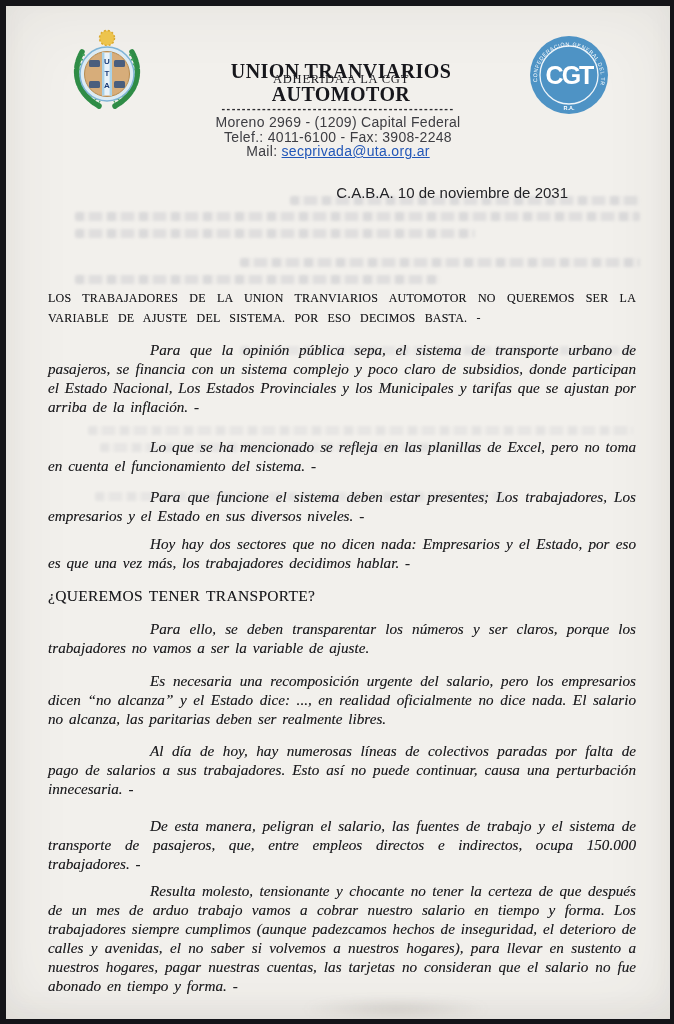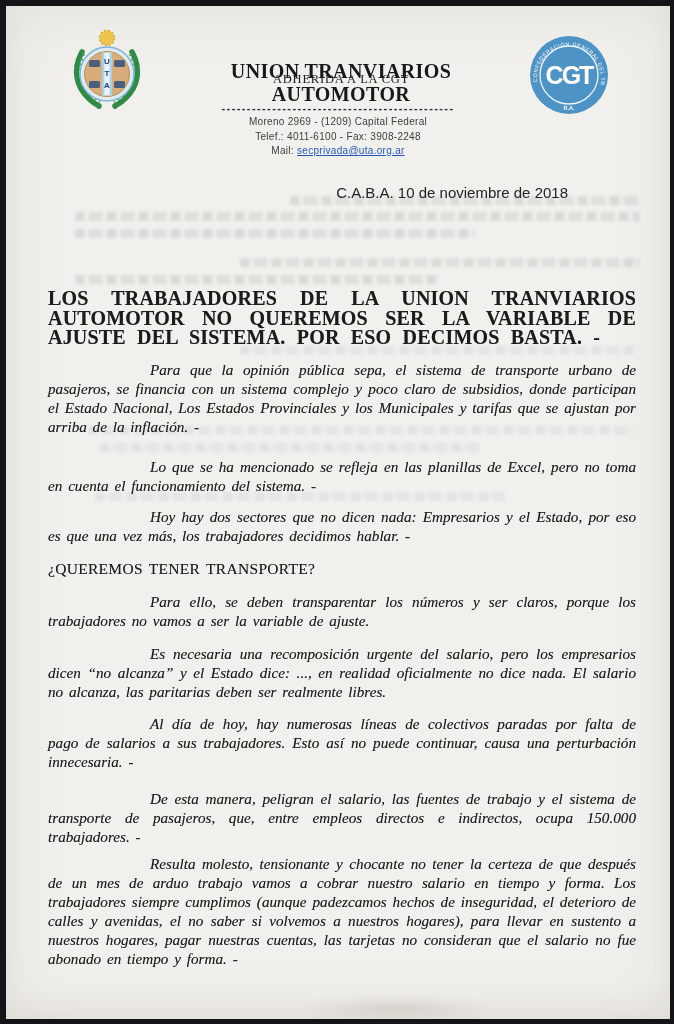--- a/index.html
+++ b/index.html
@@ -31,21 +31,21 @@
     position:absolute;left:0;top:96px;width:100%;
     text-align:center;color:#2c2c30;
     font-family:"Liberation Sans","DejaVu Sans",sans-serif;
     font-size:11px;font-weight:bold;letter-spacing:1.4px;
     white-space:nowrap;
   }
   .contact{
     position:absolute;left:0;top:109px;width:100%;
     text-align:center;color:#3d3d42;
     font-family:"Liberation Sans","DejaVu Sans",sans-serif;
-    font-size:10px;line-height:14.5px;letter-spacing:.3px;
+    font-size:14px;line-height:14.5px;letter-spacing:.3px;
   }
   .contact a{color:#2257b8;text-decoration:underline;}
   .date-line{
     position:absolute;left:0;top:178px;width:100%;
     box-sizing:border-box;padding-right:102px;
     text-align:right;color:#232327;
     font-family:"Liberation Sans","DejaVu Sans",sans-serif;
     font-size:15px;
   }
   
@@ -54,21 +54,21 @@
   
   .letter{
     position:absolute;left:42px;top:283px;width:588px;
     color:#1c1c1f;
     font-size:15.2px;line-height:19px;
     text-align:justify;word-spacing:2px;
     text-shadow:0 0 .4px rgba(20,20,25,.45);
   }
   .letter p{margin:0;}
   .headline{
-    font-weight:bold;font-size:20px;line-height:19.5px;
+    font-weight:normal;font-size:12px;line-height:19.5px;
     word-spacing:6px;letter-spacing:.2px;
   }
   .q-head{
     font-size:15.5px;letter-spacing:.3px;text-align:left;
   }
   .indent{text-indent:102px;font-style:italic;}
   
   .bleed{
     position:absolute;height:9px;border-radius:2px;
     background:repeating-linear-gradient(90deg,
@@ -144,26 +144,27 @@
 
   <div class="contact">
     <div>Moreno 2969 - (1209) Capital Federal</div>
     <div>Telef.: 4011-6100 - Fax: 3908-2248</div>
     <div>
       <span>Mail:</span>
       <a href="#">secprivada@uta.org.ar</a>
     </div>
   </div>
 
-  <div class="date-line">C.A.B.A. 10 de noviembre de 2018</div>
+  <div class="date-line">C.A.B.A. 10 de noviembre de 2031</div>
 
   <div class="letter">
     <p class="headline" style="margin-bottom:12px">LOS TRABAJADORES DE LA UNION TRANVIARIOS AUTOMOTOR NO QUEREMOS SER LA VARIABLE DE AJUSTE DEL SISTEMA. POR ESO DECIMOS BASTA. -</p>
     <p class="indent" style="margin-bottom:21px">Para que la opinión pública sepa, el sistema de transporte urbano de pasajeros, se financia con un sistema complejo y poco claro de subsidios, donde participan el Estado Nacional, Los Estados Provinciales y los Municipales y tarifas que se ajustan por arriba de la inflación. -</p>
     <p class="indent" style="margin-bottom:12px">Lo que se ha mencionado se refleja en las planillas de Excel, pero no toma en cuenta el funcionamiento del sistema. -</p>
+    <p class="indent" style="margin-bottom:9px">Para que funcione el sistema deben estar presentes; Los trabajadores, Los empresarios y el Estado en sus diversos niveles. -</p>
     <p class="indent" style="margin-bottom:14px">Hoy hay dos sectores que no dicen nada: Empresarios y el Estado, por eso es que una vez más, los trabajadores decidimos hablar. -</p>
     <p class="q-head" style="margin-bottom:14px">¿QUEREMOS TENER TRANSPORTE?</p>
     <p class="indent" style="margin-bottom:14px">Para ello, se deben transparentar los números y ser claros, porque los trabajadores no vamos a ser la variable de ajuste.</p>
     <p class="indent" style="margin-bottom:13px">Es necesaria una recomposición urgente del salario, pero los empresarios dicen “no alcanza” y el Estado dice: ..., en realidad oficialmente no dice nada. El salario no alcanza, las paritarias deben ser realmente libres.</p>
     <p class="indent" style="margin-bottom:18px">Al día de hoy, hay numerosas líneas de colectivos paradas por falta de pago de salarios a sus trabajadores. Esto así no puede continuar, causa una perturbación innecesaria. -</p>
     <p class="indent" style="margin-bottom:8px">De esta manera, peligran el salario, las fuentes de trabajo y el sistema de transporte de pasajeros, que, entre empleos directos e indirectos, ocupa 150.000 trabajadores. -</p>
     <p class="indent" style="margin-bottom:0">Resulta molesto, tensionante y chocante no tener la certeza de que después de un mes de arduo trabajo vamos a cobrar nuestro salario en tiempo y forma. Los trabajadores siempre cumplimos (aunque padezcamos hechos de inseguridad, el deterioro de calles y avenidas, el no saber si volvemos a nuestros hogares), para llevar en sustento a nuestros hogares, pagar nuestras cuentas, las tarjetas no consideran que el salario no fue abonado en tiempo y forma. -</p>
   </div>
 
 </div>

